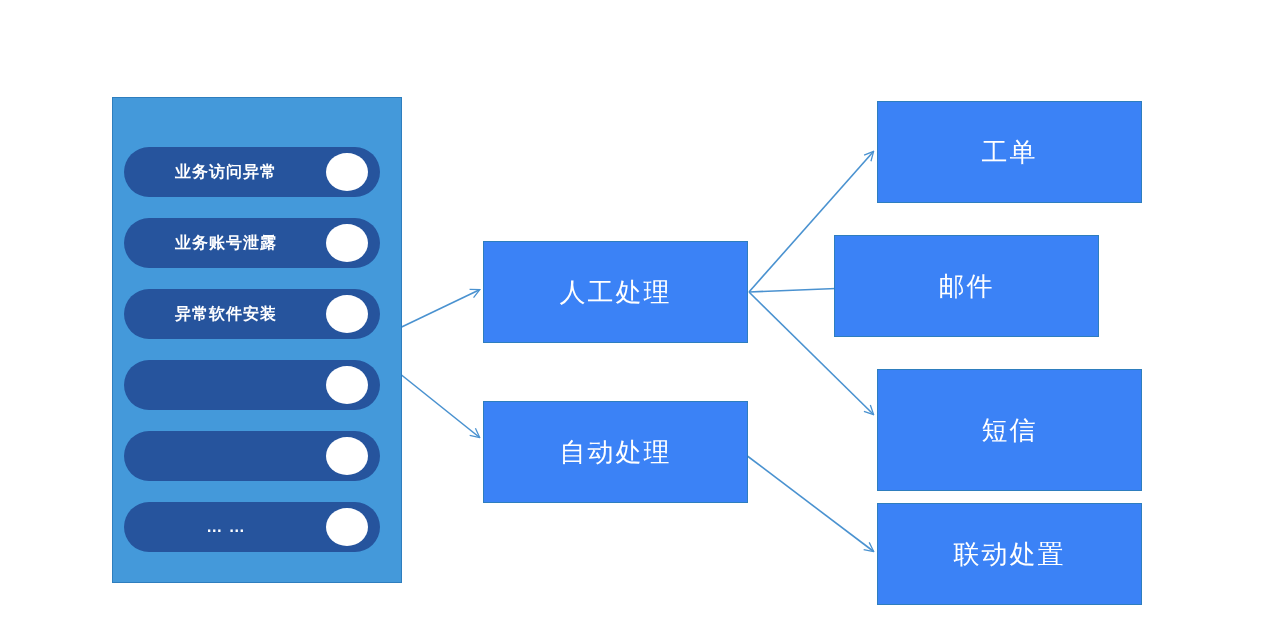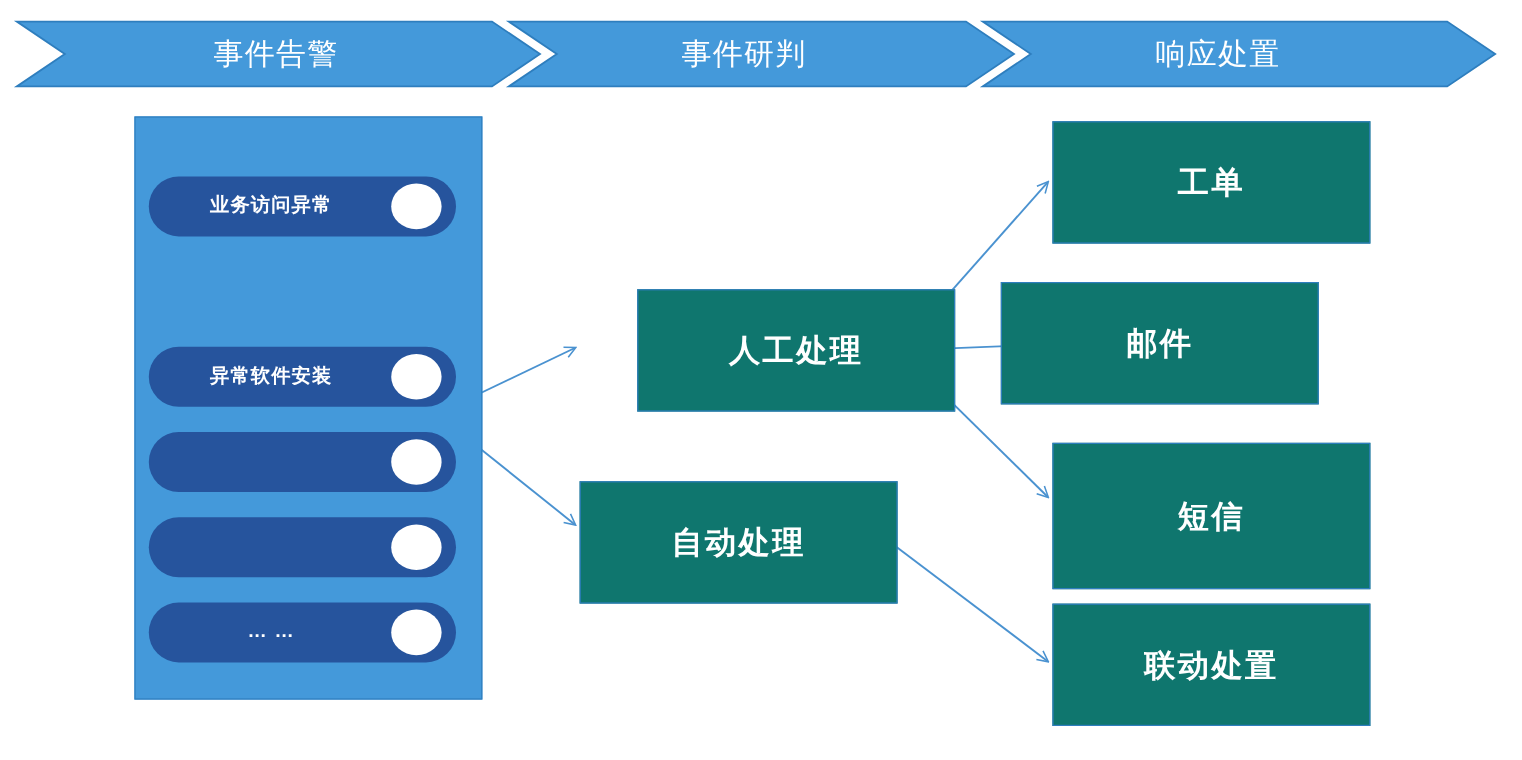--- a/index.html
+++ b/index.html
@@ -81,62 +81,47 @@
     top: 6px;
     width: 42px;
     height: 38px;
     border-radius: 50%;
     background: #ffffff;
   }
 
   
   .flow-box {
     position: absolute;
-    background: #0f766e;
+    background: #3b82f6;
     border: 1px solid #2E7EBE;
     box-sizing: border-box;
     color: #ffffff;
     display: flex;
     align-items: center;
     justify-content: center;
     font-size: 26px;
     letter-spacing: 2px;
     white-space: nowrap;
-    font-weight: bold;
   }
 
   
   #connectors {
     position: absolute;
     left: 0;
     top: 0;
     width: 1268px;
     height: 633px;
     pointer-events: none;
   }
 </style>
 </head>
 <body>
 
 <div id="canvas">
 
-  <div id="chevron-band">
-    <svg width="1268" height="90" viewBox="0 0 1268 90">
-
-      <polygon points="14,18 410,18 450,45 410,72 14,72 54,45" fill="#4499DA" stroke="#2E7EBE" stroke-width="1.5"></polygon>
-
-      <polygon points="424,18 805,18 845,45 805,72 424,72 464,45" fill="#4499DA" stroke="#2E7EBE" stroke-width="1.5"></polygon>
-
-      <polygon points="819,18 1206,18 1246,45 1206,72 819,72 859,45" fill="#4499DA" stroke="#2E7EBE" stroke-width="1.5"></polygon>
-    </svg>
-
-    <div class="chevron-label" style="left:130px; width:200px;">事件告警</div>
-    <div class="chevron-label" style="left:520px; width:200px;">事件研判</div>
-    <div class="chevron-label" style="left:915px; width:200px;">响应处置</div>
-  </div>
 
   <svg id="connectors" viewBox="0 0 1268 633">
     <defs>
       <marker id="arrowOpen" viewBox="0 0 12 12" refX="10" refY="6" markerWidth="11" markerHeight="11" orient="auto-start-reverse" markerUnits="userSpaceOnUse">
         <path d="M1,1 L11,6 L1,11" fill="none" stroke="#4A92D0" stroke-width="1.4"></path>
       </marker>
     </defs>
 
     <line x1="364" y1="345" x2="479" y2="290" stroke="#4A92D0" stroke-width="1.6" marker-end="url(#arrowOpen)"></line>
 
@@ -149,37 +134,41 @@
     <line x1="749" y1="292" x2="873" y2="414" stroke="#4A92D0" stroke-width="1.6" marker-end="url(#arrowOpen)"></line>
 
     <line x1="746" y1="455" x2="873" y2="551" stroke="#4A92D0" stroke-width="1.6" marker-end="url(#arrowOpen)"></line>
   </svg>
 
   <div id="alert-panel">
     <div class="alert-pill" style="top:49px;">
       <span class="alert-pill-label">业务访问异常</span>
       <span class="alert-pill-knob"></span>
     </div>
+    <div class="alert-pill" style="top:120px;">
+      <span class="alert-pill-label">业务账号泄露</span>
+      <span class="alert-pill-knob"></span>
+    </div>
     <div class="alert-pill" style="top:191px;">
       <span class="alert-pill-label">异常软件安装</span>
       <span class="alert-pill-knob"></span>
     </div>
     <div class="alert-pill" style="top:262px;">
       <span class="alert-pill-knob"></span>
     </div>
     <div class="alert-pill" style="top:333px;">
       <span class="alert-pill-knob"></span>
     </div>
     <div class="alert-pill" style="top:404px;">
       <span class="alert-pill-label">… …</span>
       <span class="alert-pill-knob"></span>
     </div>
   </div>
 
-  <div class="flow-box" style="left:483px; top:241px; width:265px; height:102px;margin-left:48px;">人工处理</div>
+  <div class="flow-box" style="left:483px; top:241px; width:265px; height:102px;">人工处理</div>
   <div class="flow-box" style="left:483px; top:401px; width:265px; height:102px;">自动处理</div>
 
   <div class="flow-box" style="left:877px; top:101px; width:265px; height:102px;">工单</div>
   <div class="flow-box" style="left:834px; top:235px; width:265px; height:102px;">邮件</div>
   <div class="flow-box" style="left:877px; top:369px; width:265px; height:122px;">短信</div>
   <div class="flow-box" style="left:877px; top:503px; width:265px; height:102px;text-align:center;">联动处置</div>
 
 </div>
 
 </body></html>

